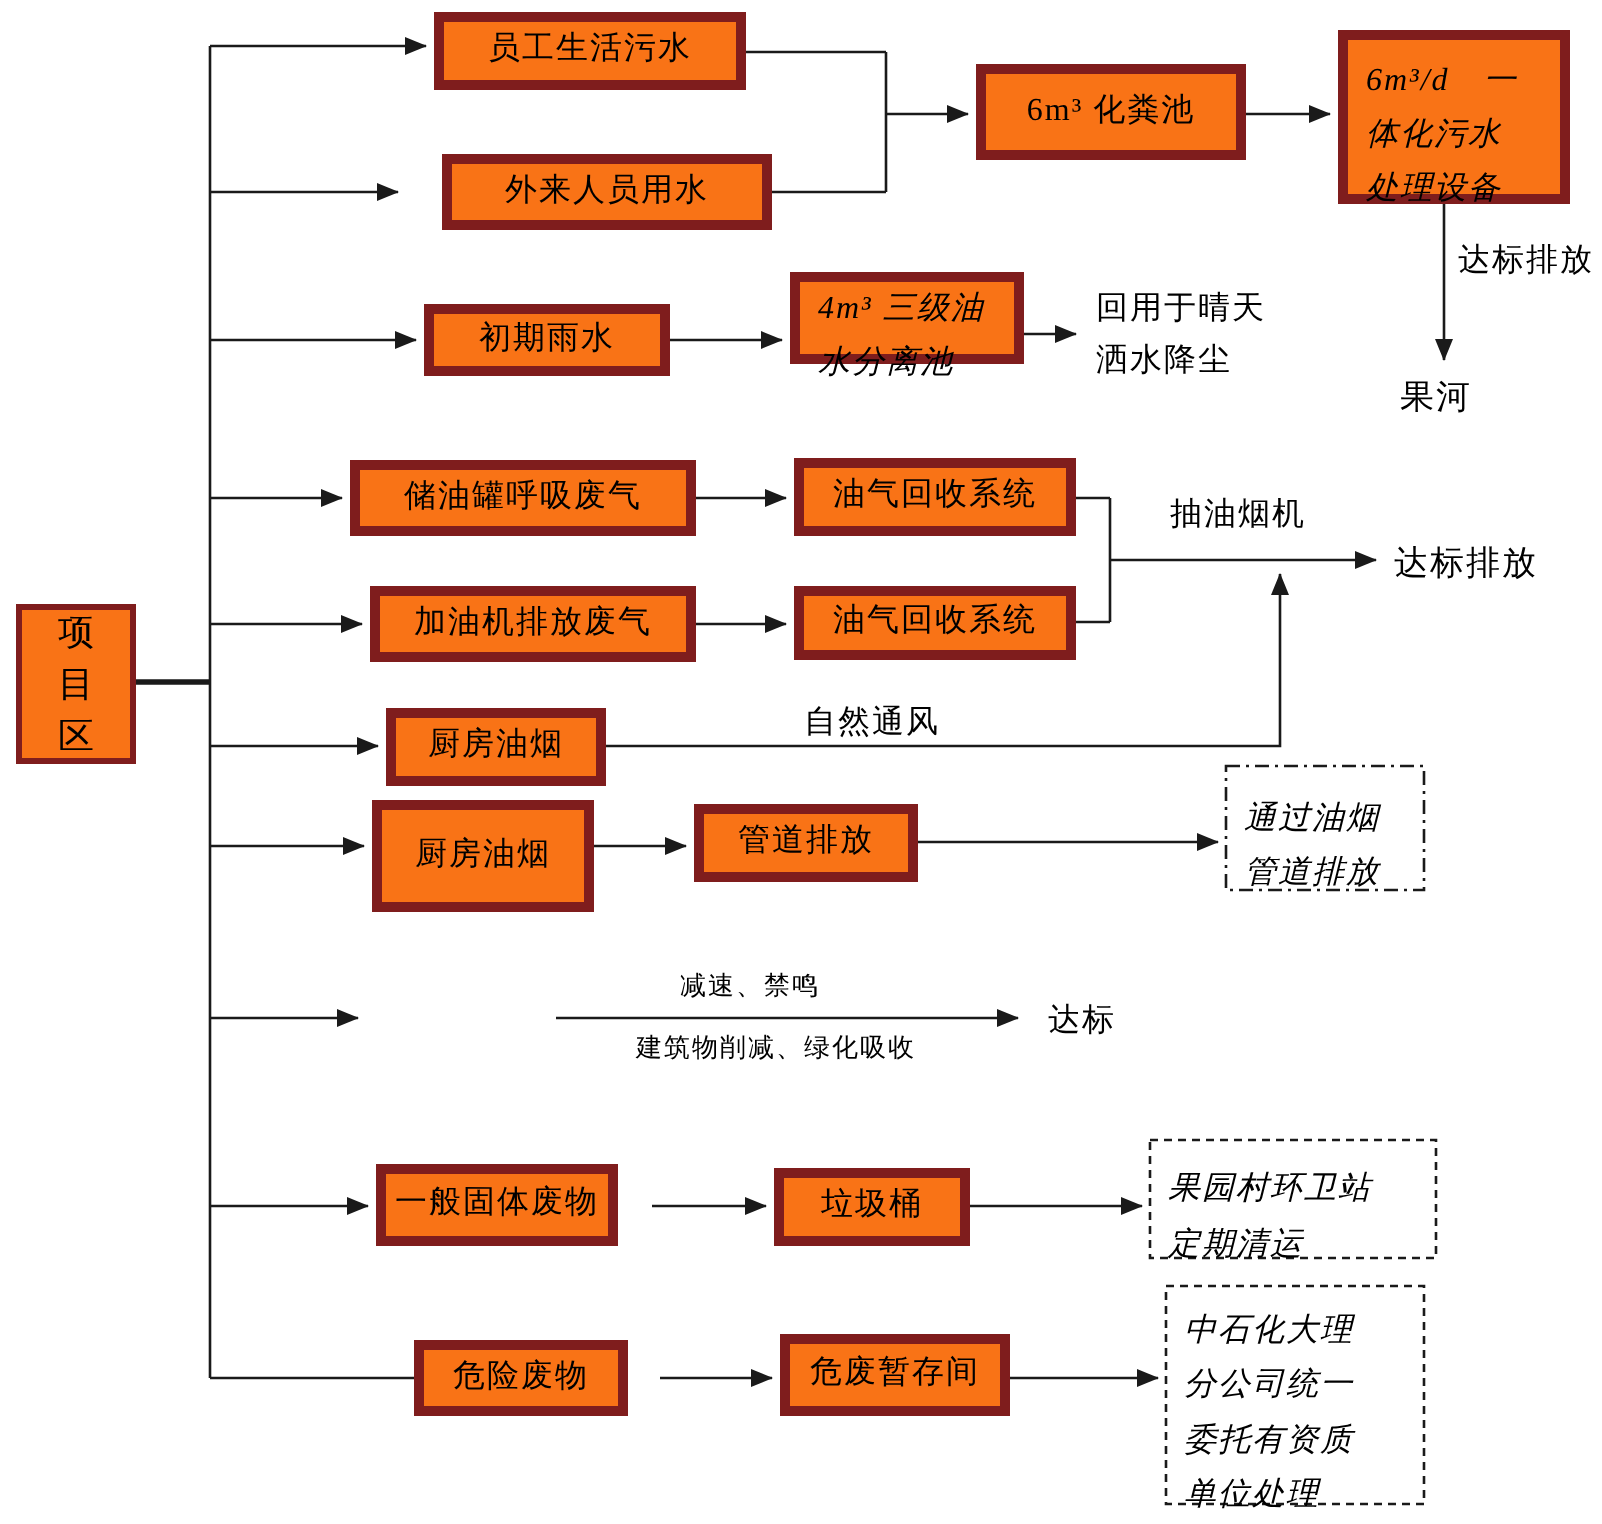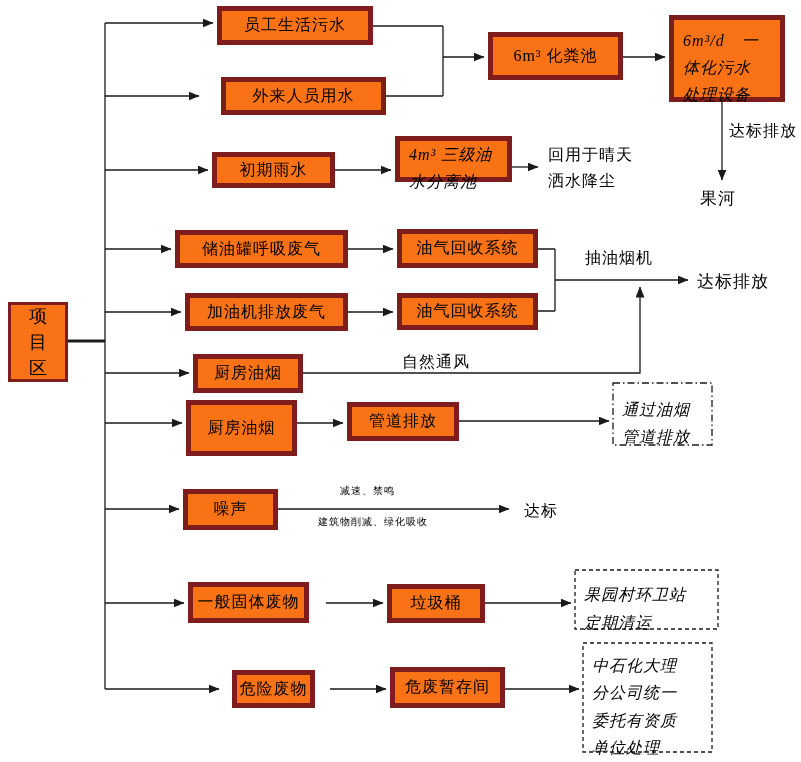--- a/index.html
+++ b/index.html
@@ -24,21 +24,21 @@
   }
   .box.nodash{border:none;background:transparent;}
   .root{
     border-width:3px;font-size:18px;line-height:1.45;white-space:pre-wrap;
     letter-spacing:0;
   }
   .lbl{
     position:absolute;z-index:2;font-size:16px;line-height:1.6;
     white-space:pre-wrap;letter-spacing:1px;
   }
-  .lbl.small{font-size:10px;}
+  .lbl.small{font-size:13px;}
 </style>
 </head>
 <body>
 
 <div id="canvas">
 
   <svg id="wires" viewBox="0 0 801 762" xmlns="http://www.w3.org/2000/svg">
     <defs>
       <marker id="arr" markerUnits="userSpaceOnUse" markerWidth="12" markerHeight="10" refX="10.5" refY="4.5" orient="auto">
         <path d="M0,0 L11,4.5 L0,9 z" fill="#1a1a1a"></path>
@@ -120,30 +120,29 @@
   <div class="lbl" style="left:697px;top:268px;font-size:17px">达标排放</div>
 
   <div class="box" style="left:193px;top:354px;width:110px;height:39px">厨房油烟</div>
   <div class="lbl" style="left:402px;top:349px">自然通风</div>
 
   <div class="box" style="left:186px;top:400px;width:111px;height:56px">厨房油烟</div>
   <div class="box" style="left:347px;top:402px;width:112px;height:39px">管道排放</div>
   <div class="box ml nodash" style="left:613px;top:383px;width:99px;height:62px">通过油烟
 管道排放</div>
 
-  <div class="box" style="left:183px;top:489px;width:95px;height:41px">噪声</div>
   <div class="lbl small" style="left:340px;top:483px">减速、禁鸣</div>
   <div class="lbl small" style="left:318px;top:514px">建筑物削减、绿化吸收</div>
   <div class="lbl" style="left:524px;top:498px">达标</div>
 
   <div class="box" style="left:188px;top:582px;width:121px;height:41px">一般固体废物</div>
   <div class="box" style="left:387px;top:584px;width:98px;height:39px">垃圾桶</div>
   <div class="box ml nodash" style="left:575px;top:570px;width:143px;height:59px">果园村环卫站
 定期清运</div>
 
-  <div class="box" style="left:232px;top:670px;width:83px;height:38px">危险废物</div>
+  <div class="box" style="left:207px;top:670px;width:107px;height:38px">危险废物</div>
   <div class="box" style="left:390px;top:667px;width:115px;height:41px">危废暂存间</div>
   <div class="box ml nodash" style="left:583px;top:643px;width:129px;height:109px">中石化大理
 分公司统一
 委托有资质
 单位处理</div>
 
 </div>
 
 </body></html>

